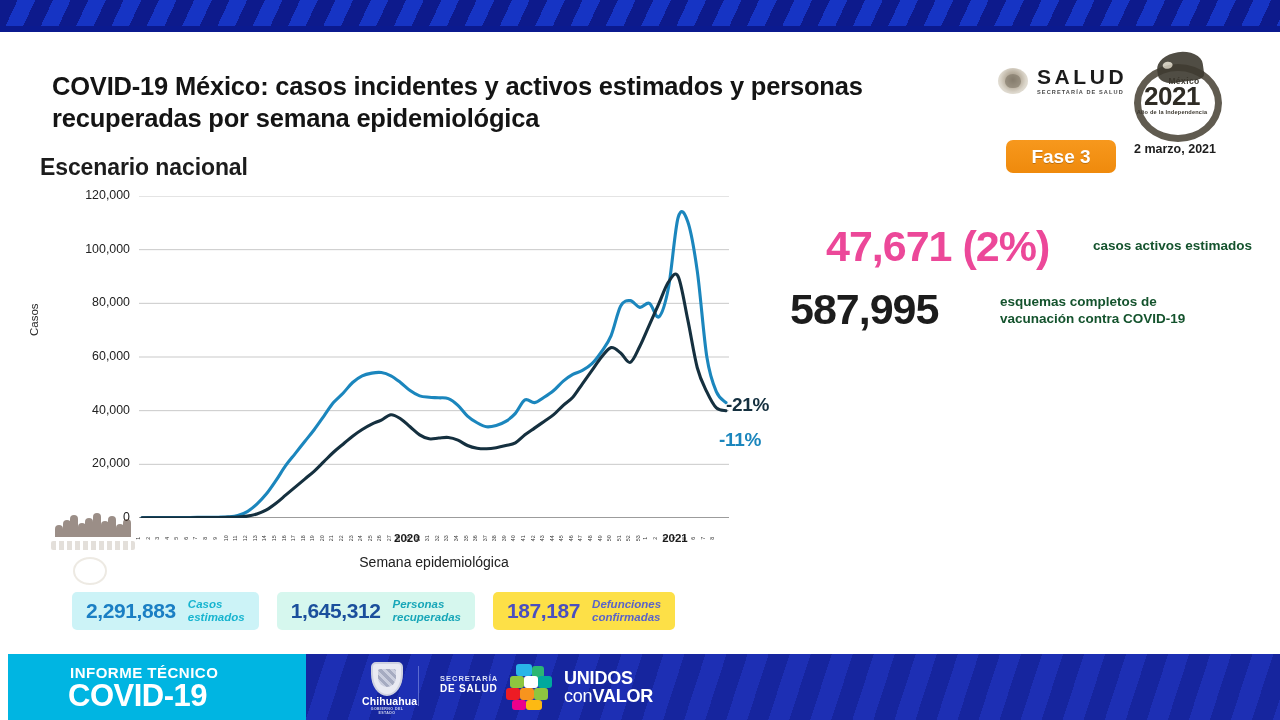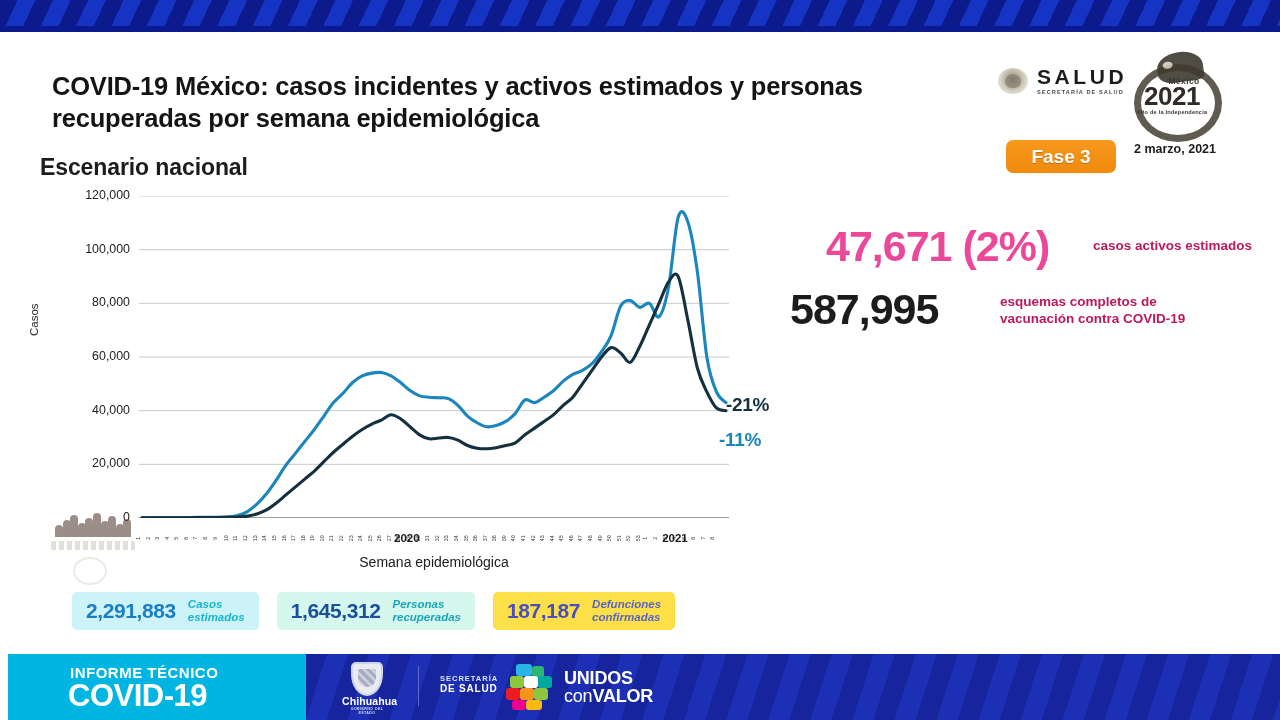--- a/index.html
+++ b/index.html
@@ -135,21 +135,21 @@
   }
   .wm-seal{
     position:absolute;left:26px;top:52px;width:30px;height:24px;border-radius:50%;
     border:2px solid #b9a98e;opacity:.45;
   }
 
   
   .bigstat{position:absolute;font-weight:bold;letter-spacing:-1px;}
   .stat-green{left:790px;top:222px;font-size:43px;color:#ec4899;margin-left:36px;}
   .stat-dark{left:790px;top:285px;font-size:43px;color:#1c1c1c;}
-  .stat-lbl{position:absolute;font-size:13.5px;font-weight:bold;color:#be185d;line-height:1.25;}
+  .stat-lbl{position:absolute;font-size:13.5px;font-weight:bold;color:#14532d;line-height:1.25;}
   .lbl-1{left:1093px;top:238px;width:170px;}
   .lbl-2{left:1000px;top:294px;width:230px;}
 
   
   .boxes{position:absolute;left:72px;top:592px;display:flex;gap:18px;align-items:center;}
   .kbox{
     height:38px;border-radius:5px;display:flex;align-items:center;gap:12px;
     padding:0 14px 0 14px;box-sizing:border-box;
   }
   .kbox .num{font-size:21px;font-weight:bold;letter-spacing:-0.4px;}
@@ -172,21 +172,21 @@
   .f-informe{
     position:absolute;left:62px;top:10px;font-size:15px;font-weight:bold;color:#ffffff;letter-spacing:.5px;
   }
   .f-covid{
     position:absolute;left:60px;top:26px;font-size:31px;font-weight:bold;color:#ffffff;letter-spacing:-0.5px;line-height:1;
   }
   .footer-right{
     position:absolute;left:306px;top:0;width:974px;height:66px;
     background:repeating-linear-gradient(108deg,#16259e 0px,#16259e 20px,#1d2fb4 20px,#1d2fb4 40px);
   }
-  .shield{position:absolute;left:42px;top:8px;width:38px;height:30px;}
+  .shield{position:absolute;left:62px;top:8px;width:38px;height:30px;}
   .shield .sh{
     position:absolute;left:3px;top:0;width:32px;height:34px;
     background:#e9eaf2;border-radius:5px 5px 16px 16px/5px 5px 22px 22px;
     border:2px solid #cfd2e0;box-sizing:border-box;
   }
   .shield .sh:after{
     content:"";position:absolute;left:5px;top:5px;right:5px;bottom:7px;
     background:repeating-linear-gradient(45deg,#9aa0b8 0 3px,#c5c9da 3px 6px);
     border-radius:3px 3px 12px 12px;opacity:.85;
   }

